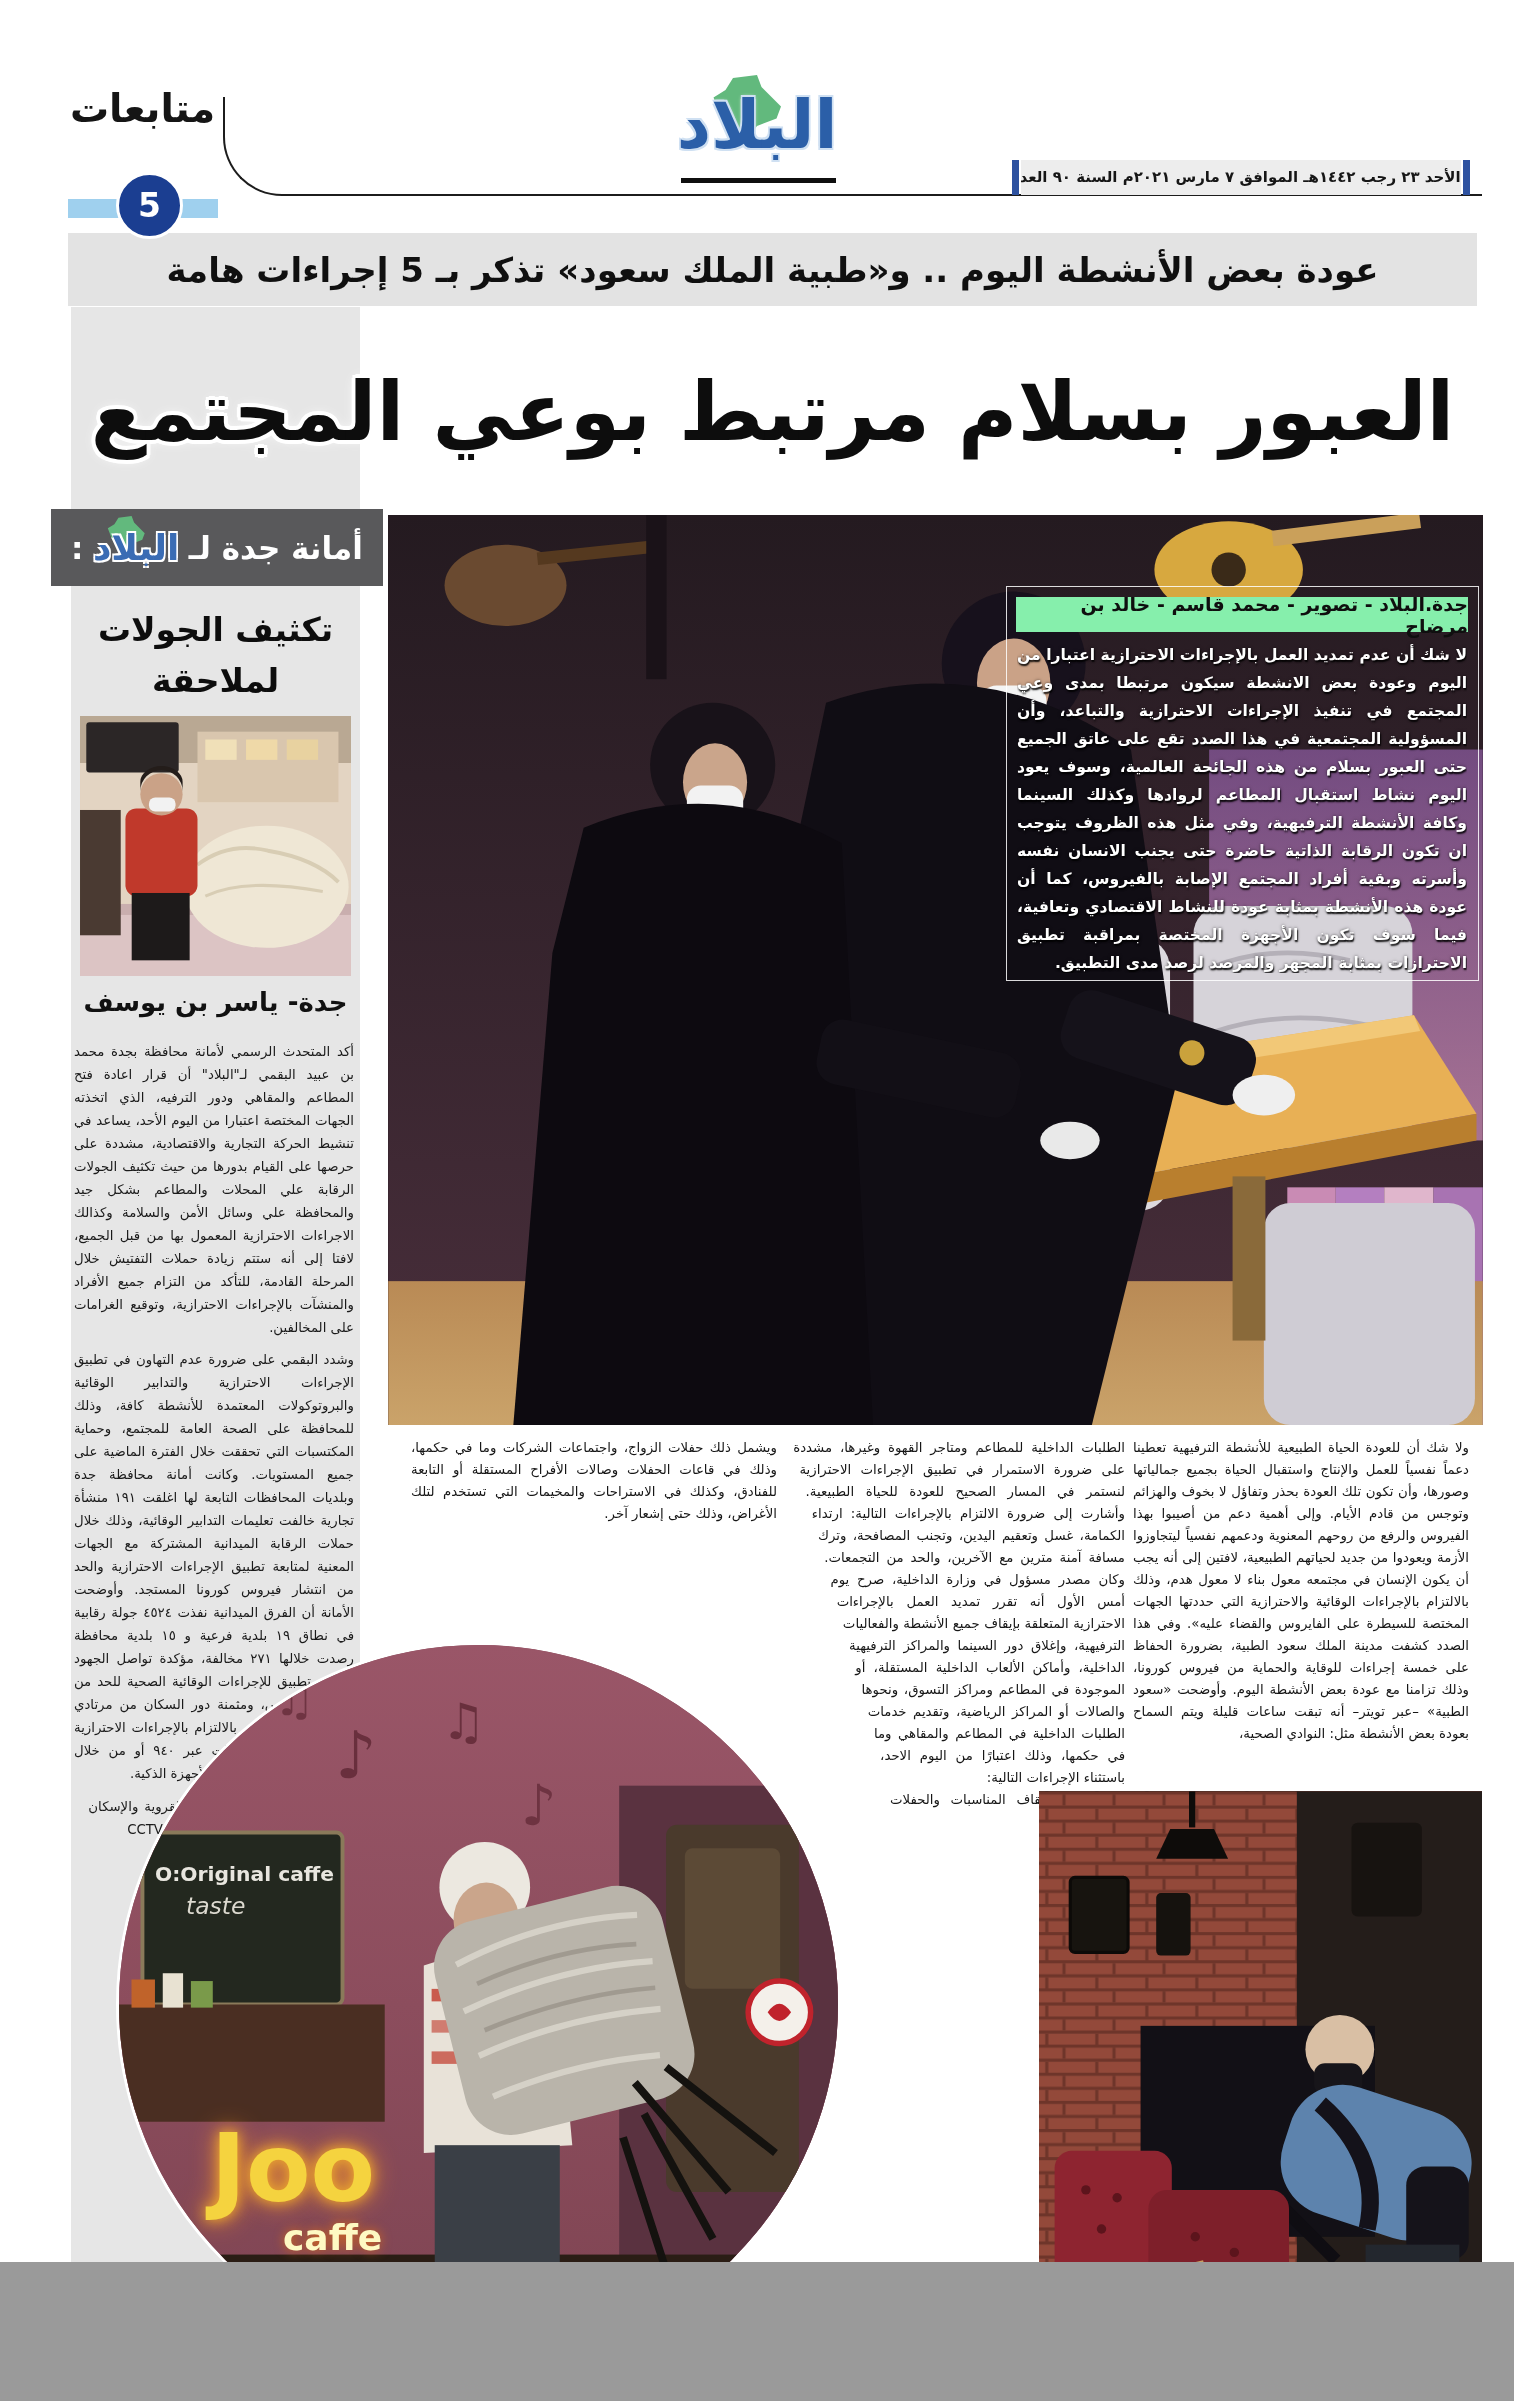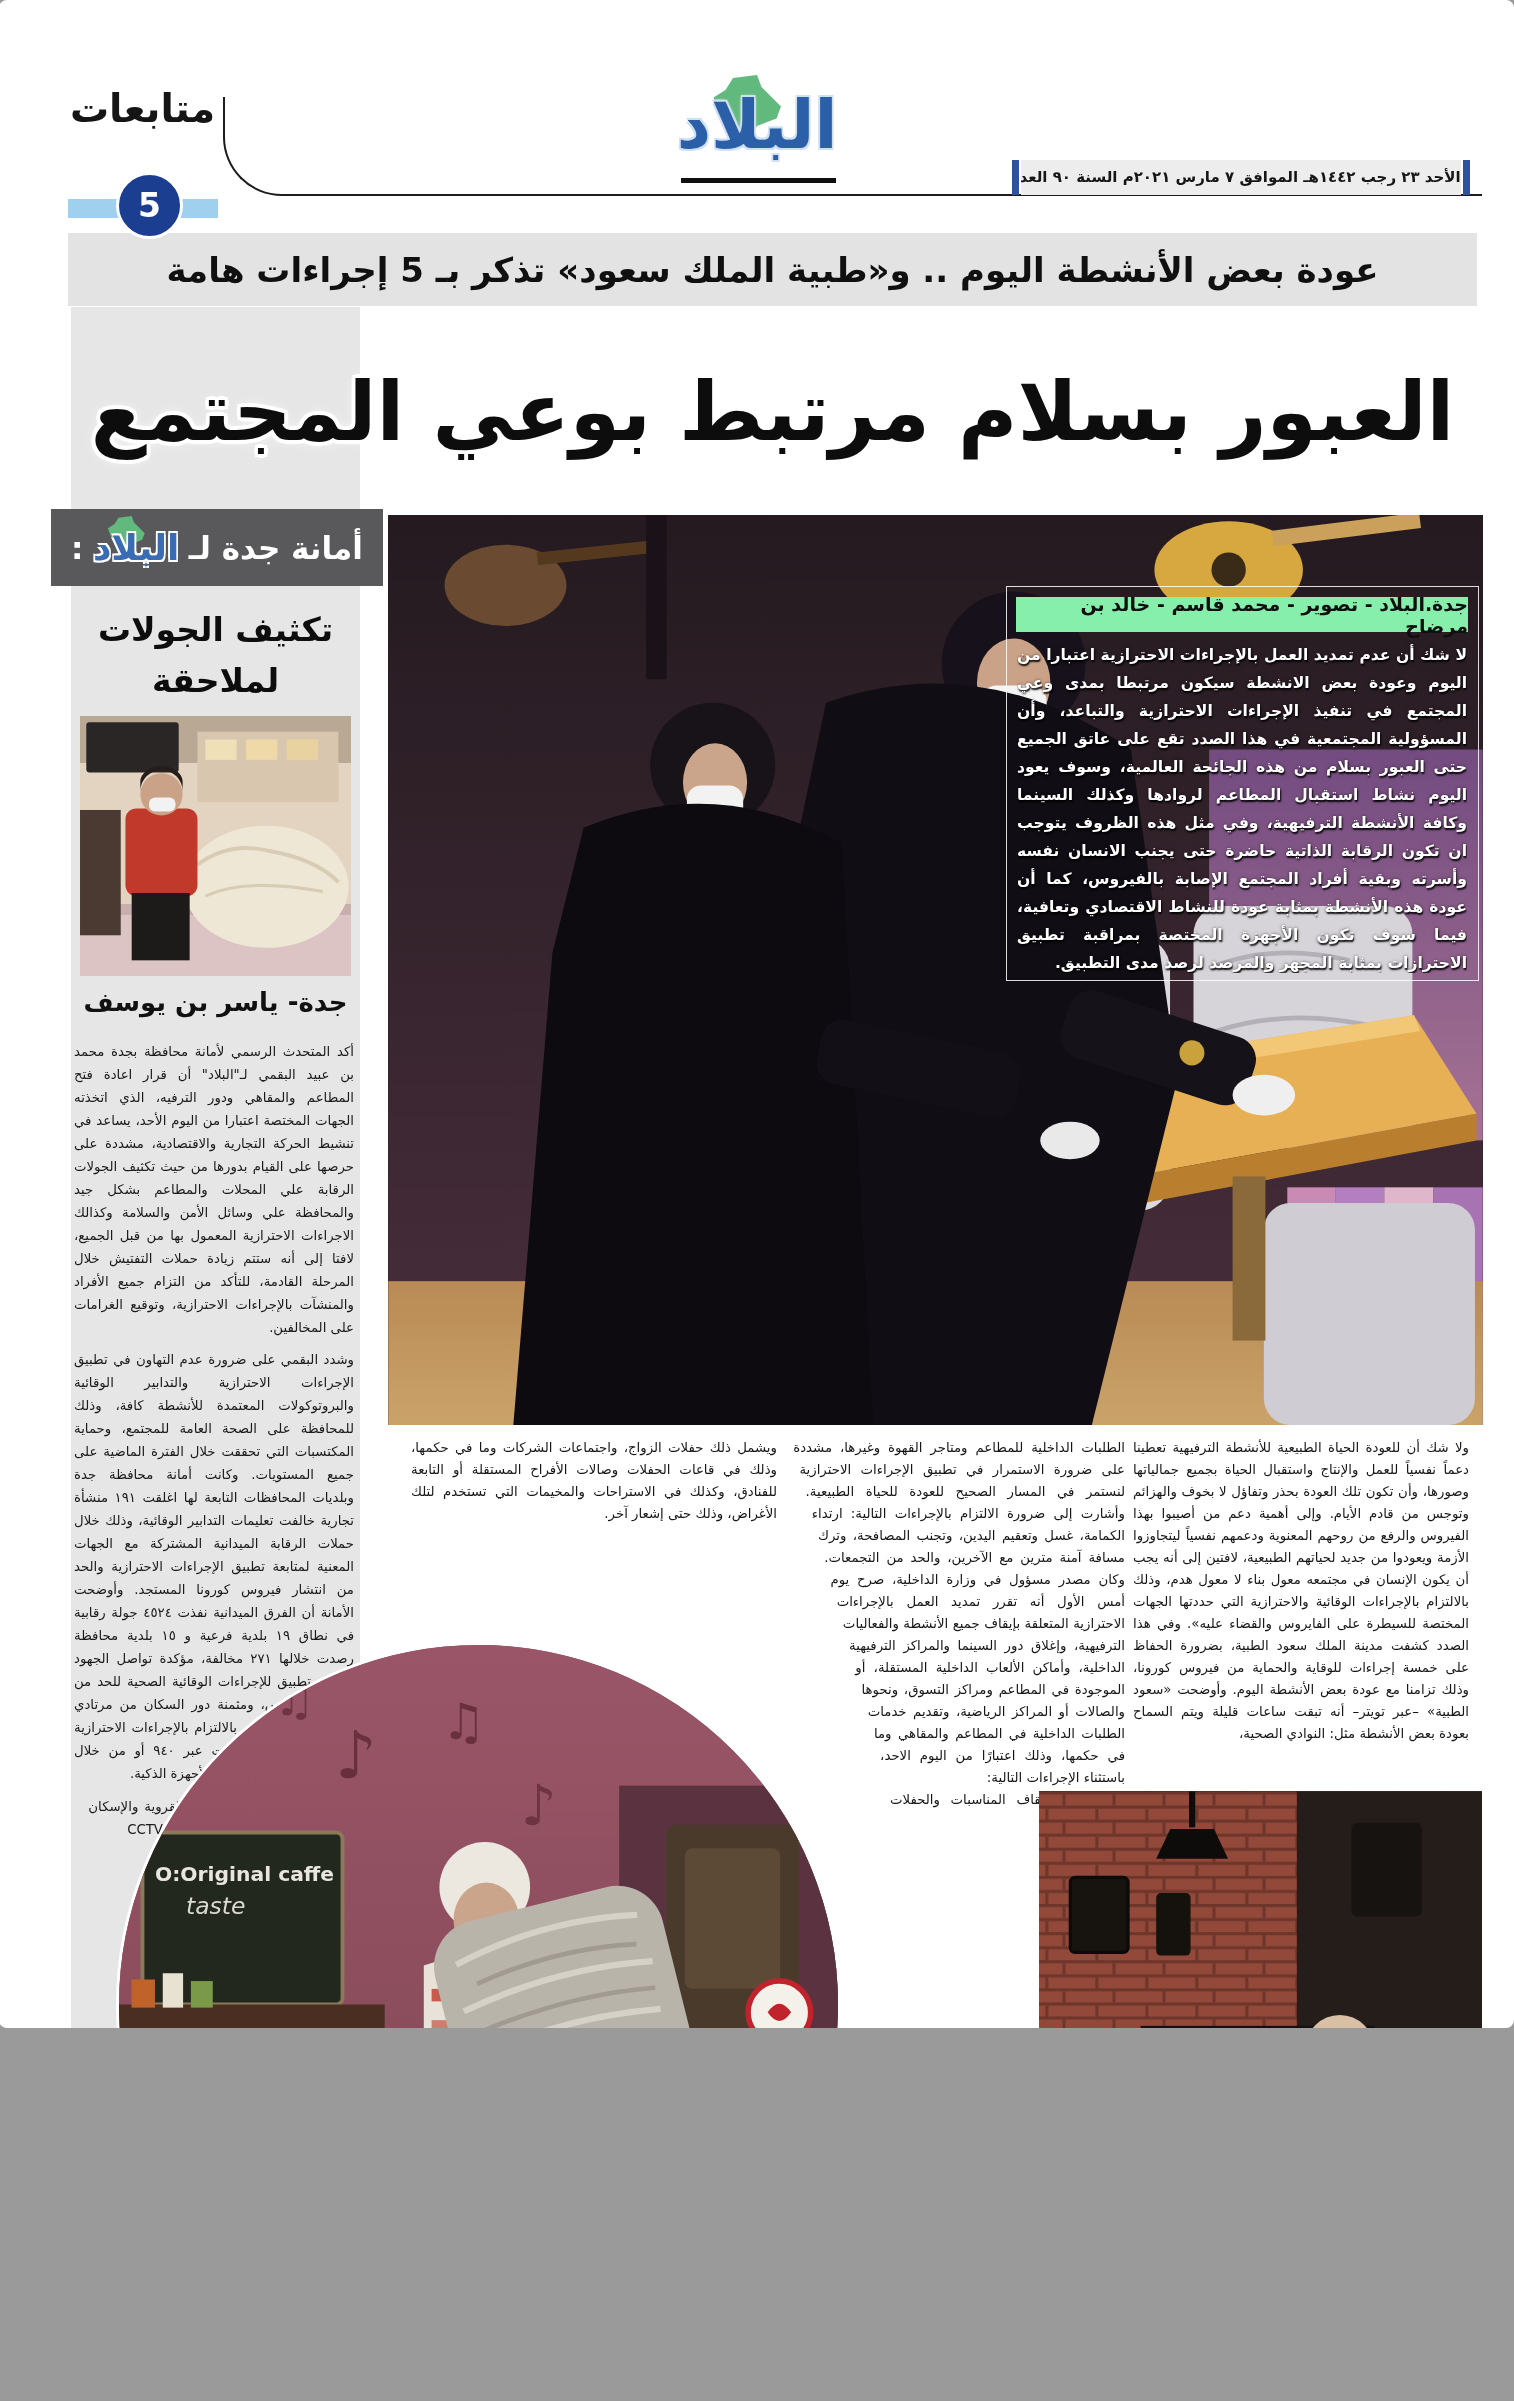--- a/index.html
+++ b/index.html
@@ -1,17 +1,17 @@
 <!DOCTYPE html>
 <html lang="ar" dir="rtl" style="font-size:12.5px"><head>
 <meta charset="utf-8">
 <style>
   html,body{margin:0;padding:0;background:#9a9a9a;}
-  .page{position:relative;width:1515px;height:2028px;background:#ffffff;margin:0 auto;
-        font-family:"DejaVu Sans",sans-serif;direction:rtl;overflow:hidden;color:#111;border-radius:8px;}
+  .page{position:relative;width:1515px;height:2262px;background:#ffffff;margin:0 auto;
+        font-family:"DejaVu Sans",sans-serif;direction:rtl;overflow:hidden;color:#111;}
   .abs{position:absolute;}
 
   
   .section-label{left:66px;top:86px;width:155px;text-align:center;font-size:39px;font-weight:bold;color:#151515;letter-spacing:-0.8px;}
   .blue-bar{left:69px;top:199px;width:150px;height:19px;background:#9fd0ee;}
   .page-num-circle{left:117px;top:172px;width:61px;height:61px;border-radius:50%;background:#1b3e91;
         border:3.9px solid #fff;color:#fff;font-size:33px;font-weight:bold;display:flex;align-items:center;justify-content:center;z-index:2;}
   .header-rule{left:224px;top:97px;width:1257px;height:97px;border-left:2.3px solid #1c1c1c;
         border-bottom:2.3px solid #1c1c1c;border-bottom-left-radius:59px;}
   .logo-box{left:672px;top:78px;width:172px;height:94px;display:flex;align-items:center;justify-content:center;}

